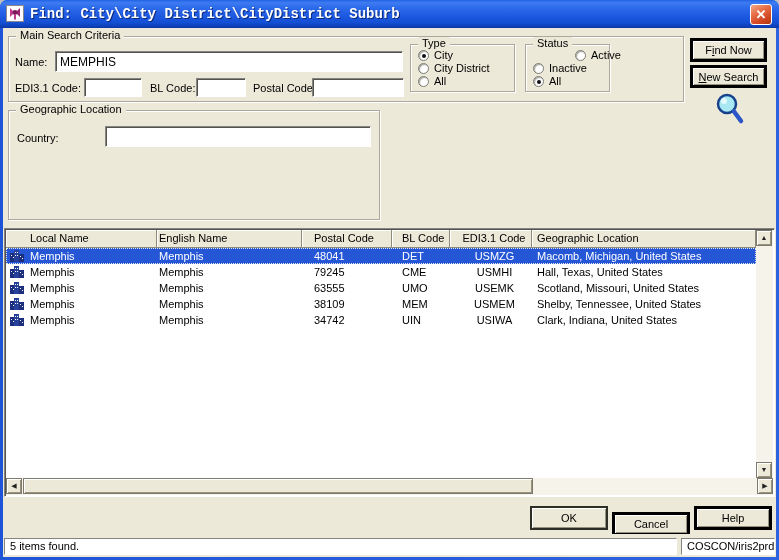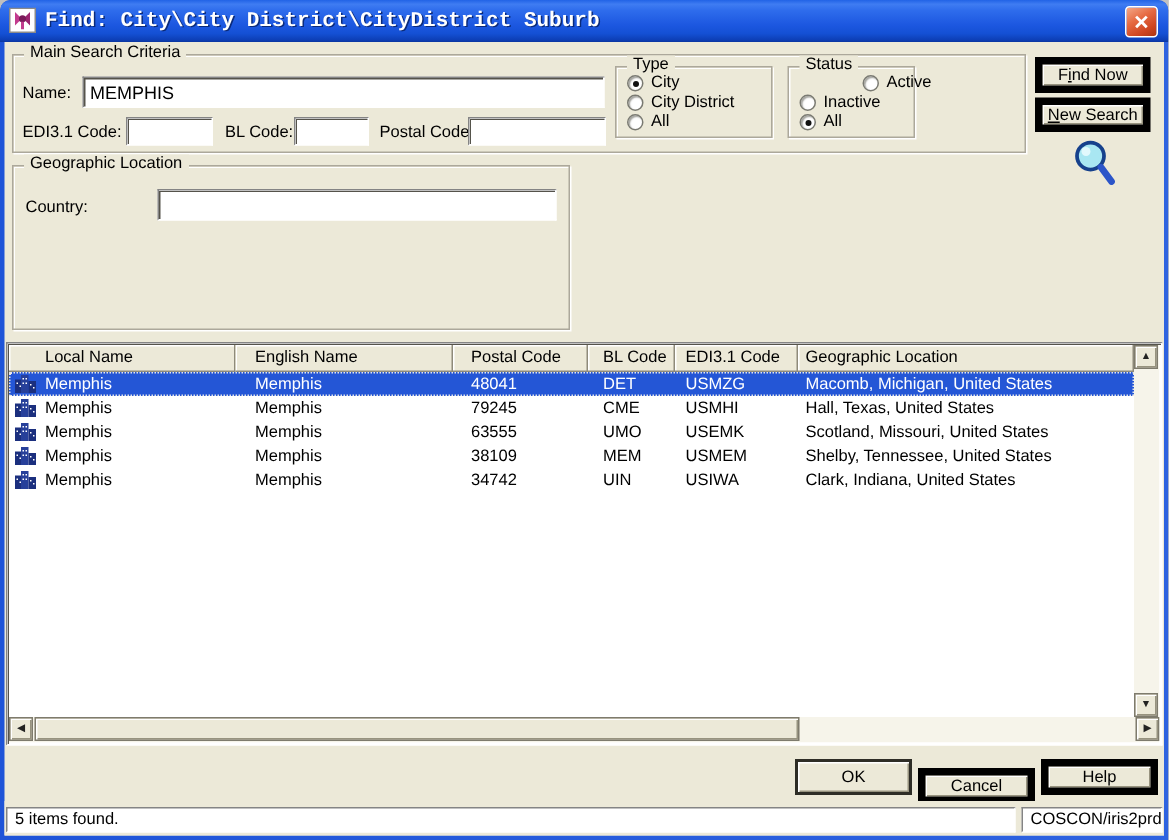--- a/index.html
+++ b/index.html
@@ -59,21 +59,21 @@
     display:inline-block;position:relative;flex:0 0 auto;
   }
   .radio.checked::after{
     content:"";position:absolute;left:3px;top:3px;width:4px;height:4px;border-radius:50%;background:#111;
   }
   .radio-label{margin-left:5px;white-space:nowrap;}
 
   
   .btn{
     position:absolute;background:#ECE9D8;
-    border:5px solid #000000;
+    border:3px solid #000000;
     box-shadow:inset 1px 1px 0 #FFFFFF, inset -1px -1px 0 #97937F;
     font-family:"Liberation Sans",sans-serif;font-size:11px;color:#000;
     text-align:center;cursor:pointer;padding:0;
   }
   .btn.default{border:2px solid #2E2D26;}
   .u{text-decoration:underline;}
 
   
   .listbox{
     position:absolute;left:1px;top:200px;width:771px;height:269px;
@@ -88,24 +88,24 @@
     border-right:1px solid #8E8A7A;border-bottom:1px solid #8E8A7A;
     box-shadow:inset 1px 1px 0 #FFFFFF;
     line-height:17px;white-space:nowrap;overflow:hidden;flex:0 0 auto;
   }
   .rows{position:absolute;left:0;top:18px;right:17px;bottom:17px;background:#fff;}
   .lv-row{position:relative;height:16px;display:flex;line-height:16px;cursor:default;}
   .lv-row .cell{white-space:nowrap;overflow:hidden;flex:0 0 auto;}
   .lv-row.selected{background:#2456D6;color:#FFFFFF;outline:1px dotted #E8E8E8;outline-offset:-1px;}
   .row-icon{position:absolute;left:4px;top:1px;width:14px;height:13px;}
   .c0{width:151px;padding-left:24px;}
-  .c1{width:145px;padding-left:13px;}
+  .c1{width:145px;padding-left:2px;}
   .c2{width:90px;padding-left:12px;}
   .c3{width:58px;padding-left:10px;}
-  .c4{width:82px;padding-left:7px;}
+  .c4{width:82px;padding-left:7px;text-align:center;}
   .c5{flex:1 1 auto !important;padding-left:5px;}
 
   
   .vscroll{position:absolute;top:0;right:0;width:17px;bottom:17px;background:#F6F4EA;}
   .hscroll{position:absolute;left:0;right:0;bottom:0;height:17px;background:#F6F4EA;}
   .sb-btn{
     position:absolute;width:16px;height:16px;background:#ECE9D8;
     border:1px solid #7E7B6D;
     box-shadow:inset 1px 1px 0 #FFFFFF, inset -1px -1px 0 #97937F;
     font-size:7px;line-height:14px;text-align:center;color:#222;cursor:pointer;

